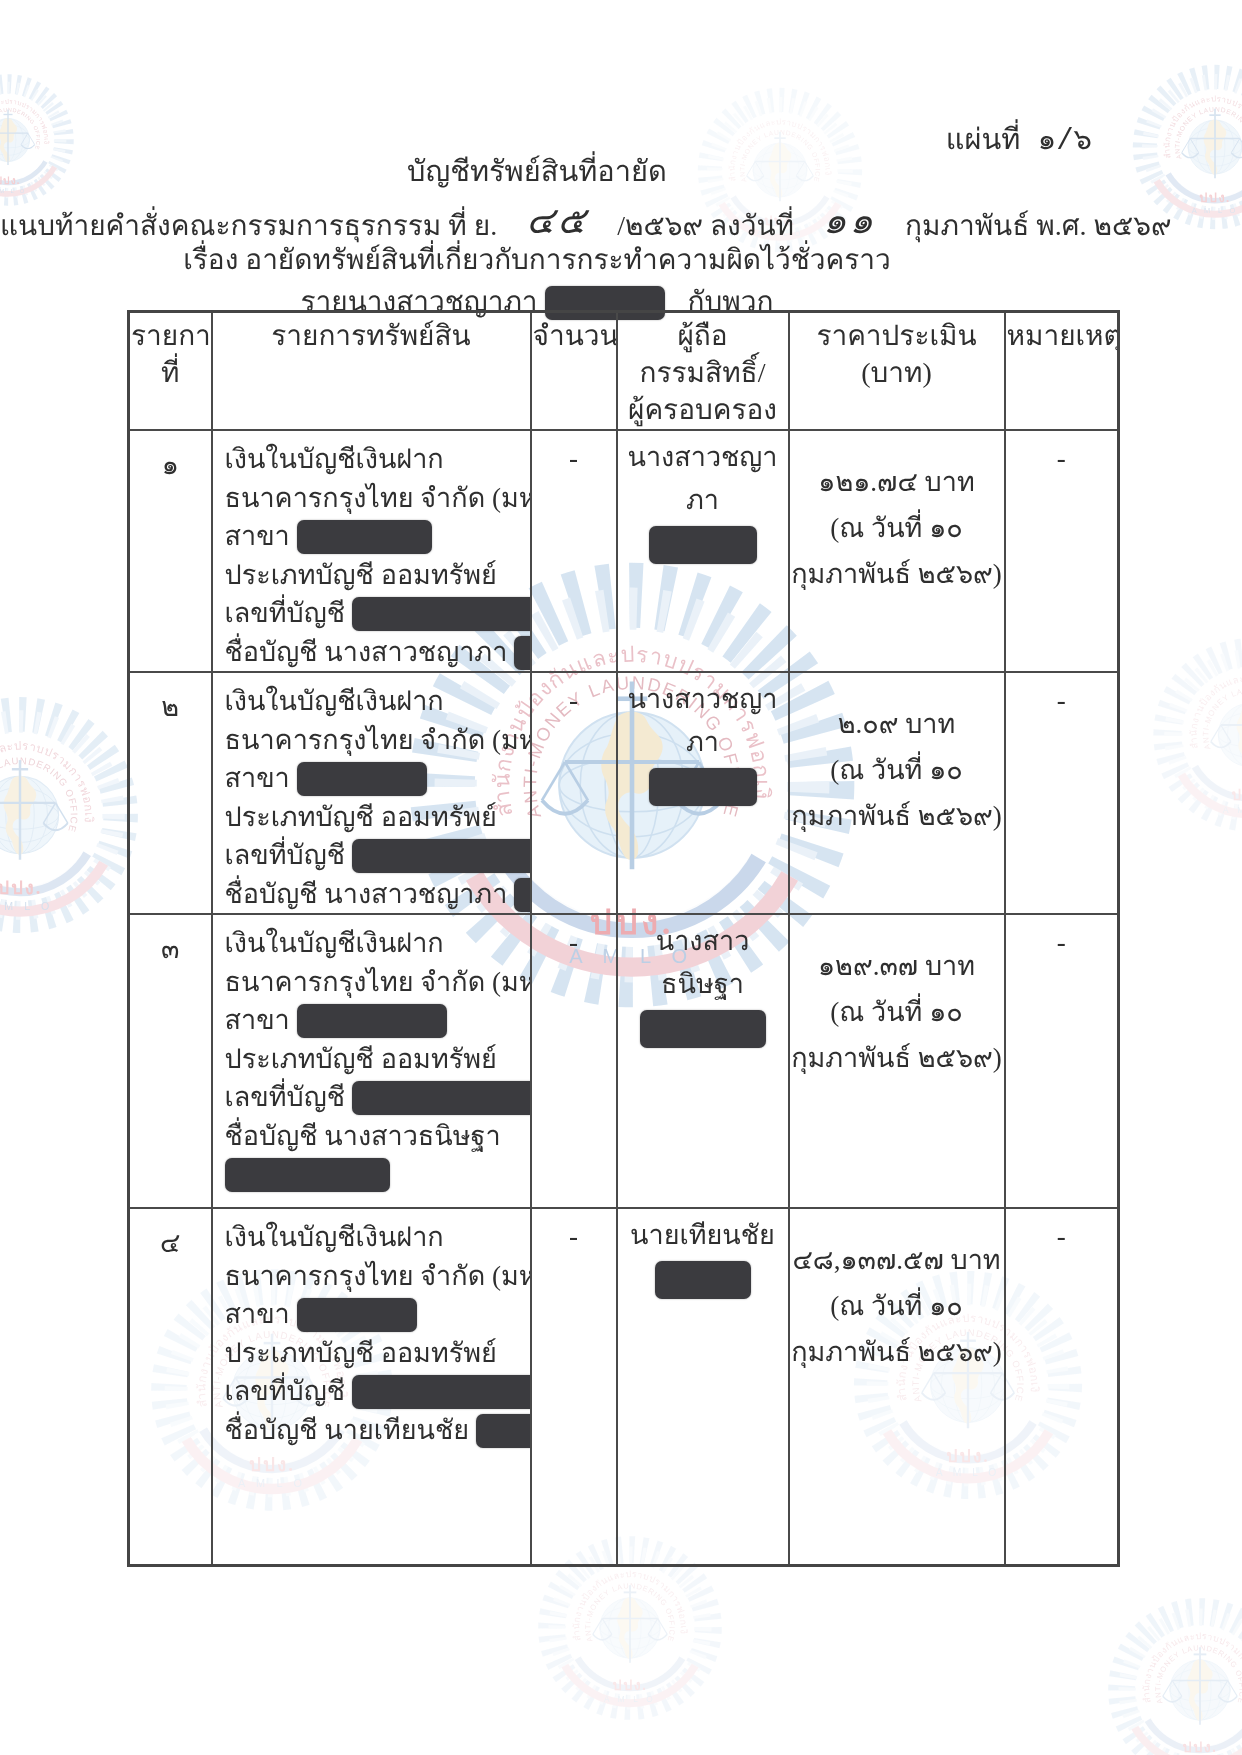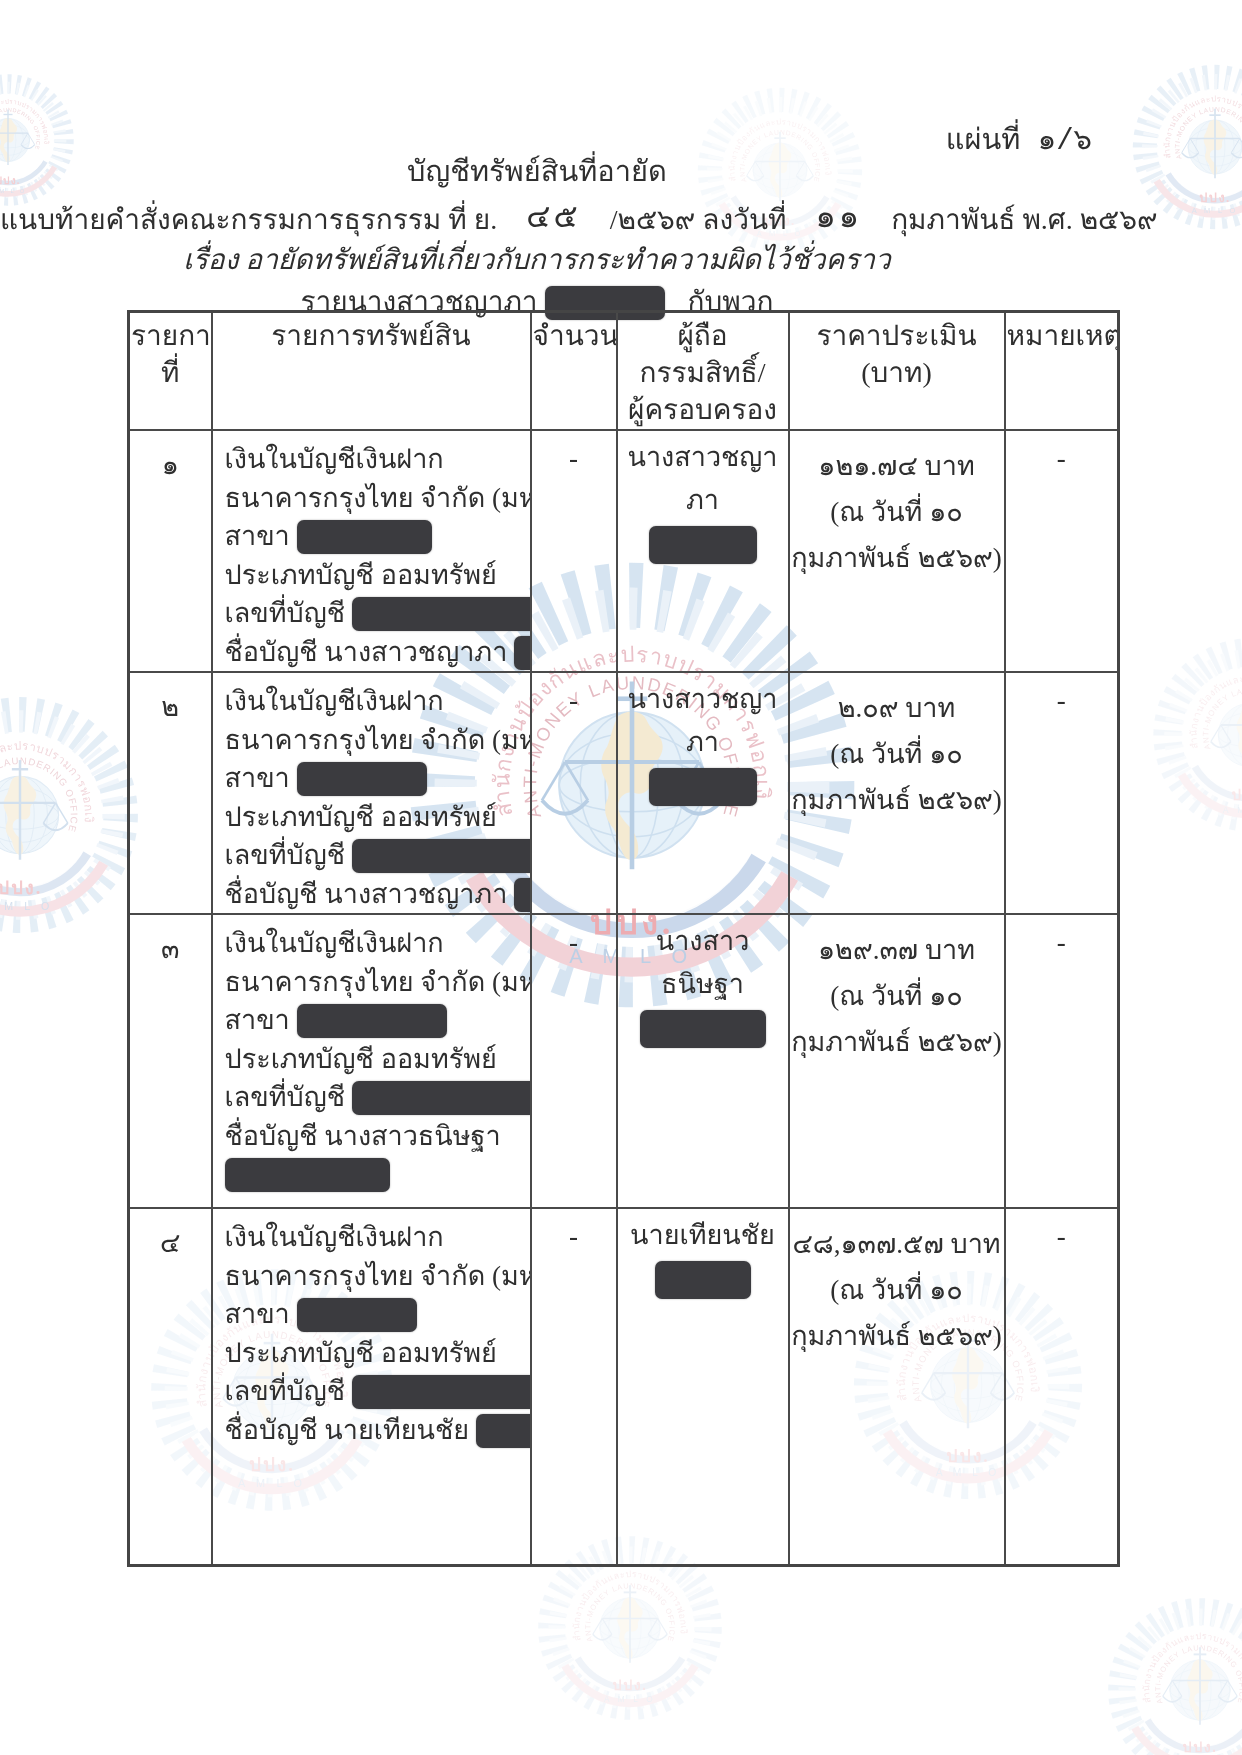--- a/index.html
+++ b/index.html
@@ -12,23 +12,23 @@
     font-family:"Liberation Serif","DejaVu Serif",serif;
     color:#2f2f2f;
   }
   
   .wm{position:absolute;pointer-events:none;}
   
   .sheet-no{position:absolute;top:116px;right:150px;font-size:29px;font-family:Liberation Mono, monospace;}
   .c-line{position:absolute;left:0;width:1074px;text-align:center;white-space:nowrap;}
   .t1{top:148px;font-size:29px;}
   .t2{top:192px;font-size:28px;}
-  .t3{top:237px;font-size:28px;font-style:italic;}
+  .t3{top:237px;font-size:28px;}
   .t4{top:279px;font-size:28px;}
-  .hand{font-size:32px;letter-spacing:3px;margin:8px 22px;position:relative;top:-2px;}
+  .hand{font-size:37px;letter-spacing:3px;margin:8px 22px;position:relative;top:-2px;font-style:italic;}
   
   .redact{
     display:inline-block;height:34px;background:#3b3b3f;
     border-radius:7px;vertical-align:-9px;margin-left:7px;
     box-shadow:0 0 2px rgba(0,0,0,.35);
   }
   .redact.block{display:block;margin:5px auto 0 auto;height:38px;}
   
   table.doc{
     position:absolute;left:127px;top:310px;width:990px;
@@ -40,21 +40,21 @@
     vertical-align:top;overflow:hidden;
     font-weight:normal;
   }
   th .h-line{font-size:28px;line-height:37px;text-align:center;}
   thead tr{height:78px;}
   thead th{padding-top:4px;border-bottom:2.5px solid #454545;}
   td.no,td.qty,td.rem{text-align:center;font-size:27px;padding-top:12px;}
   td.asset{padding:9px 8px 0 12px;font-size:27px;margin-left:13px;}
   .a-line{line-height:38.5px;white-space:nowrap;}
   td.owner{text-align:center;font-size:27px;padding-top:4px;}
-  td.price{text-align:center;font-size:27px;padding-top:12px;}
+  td.price{text-align:center;font-size:27px;padding-top:28px;}
   .p-line{line-height:46px;white-space:nowrap;}
 </style>
 </head>
 <body>
 
 <div class="page">
 
   <svg width="0" height="0" style="position:absolute" aria-hidden="true">
     <defs>
       <symbol id="amlo-seal" viewBox="0 0 240 240">

